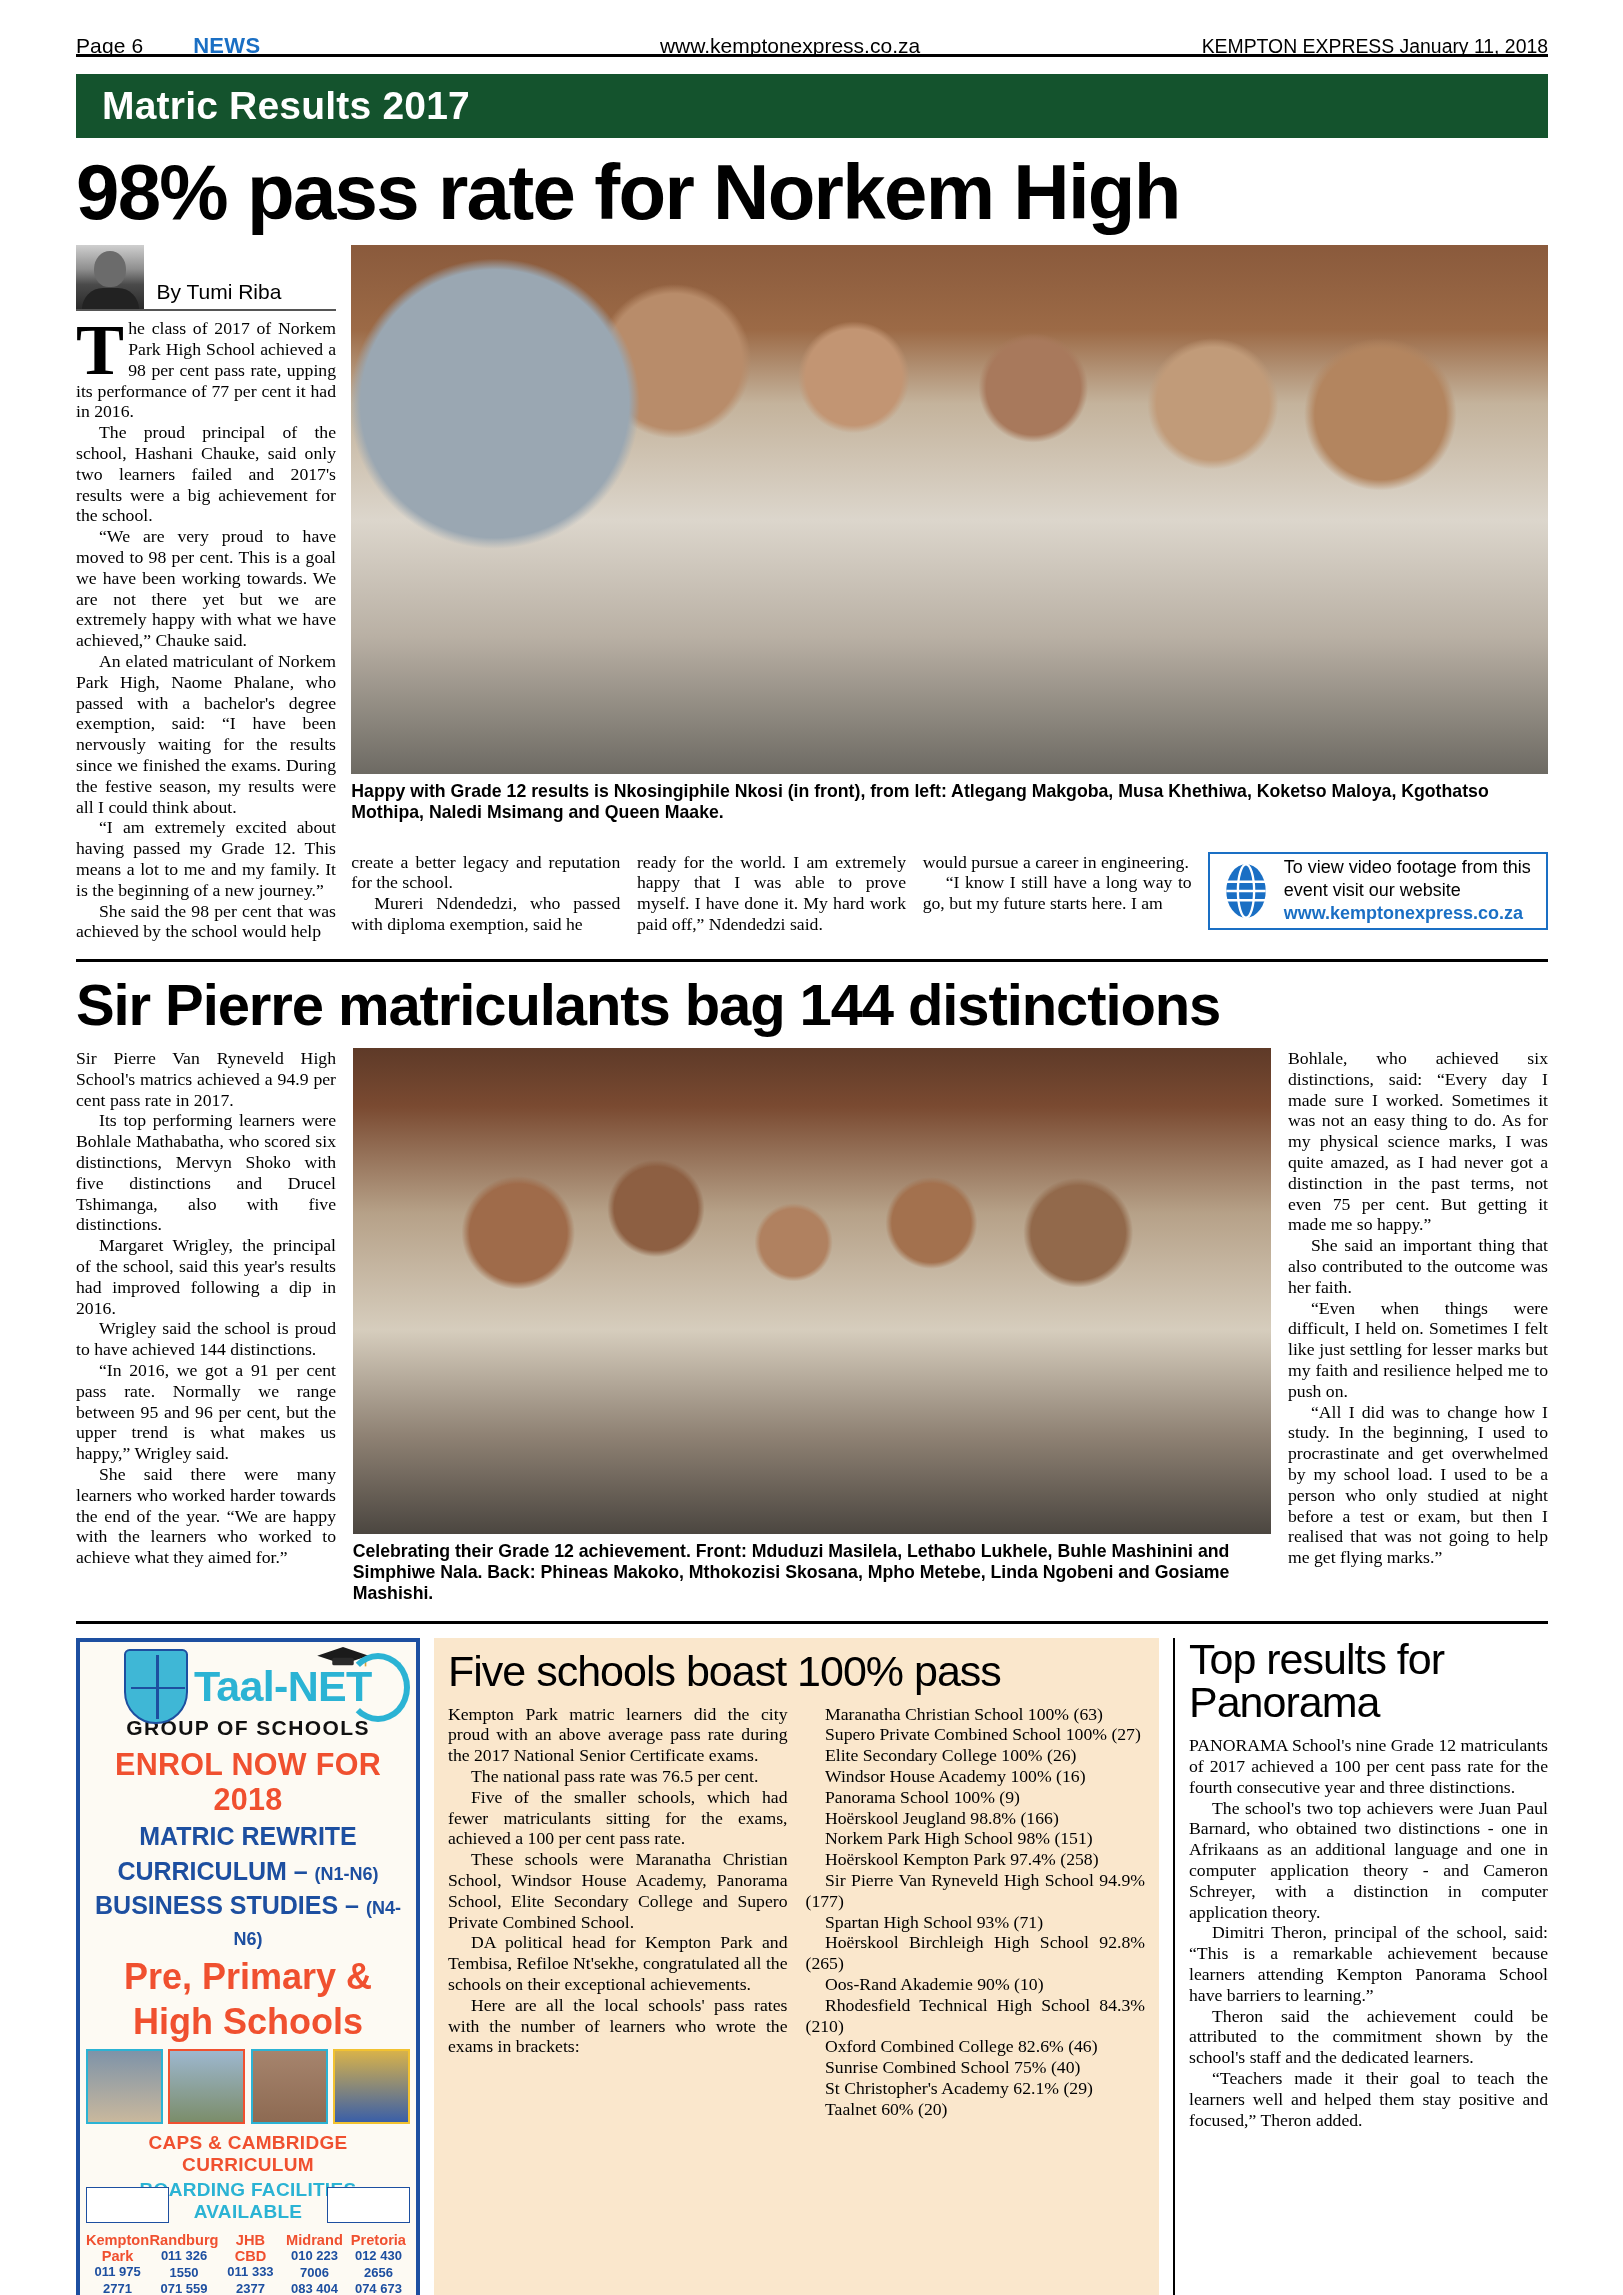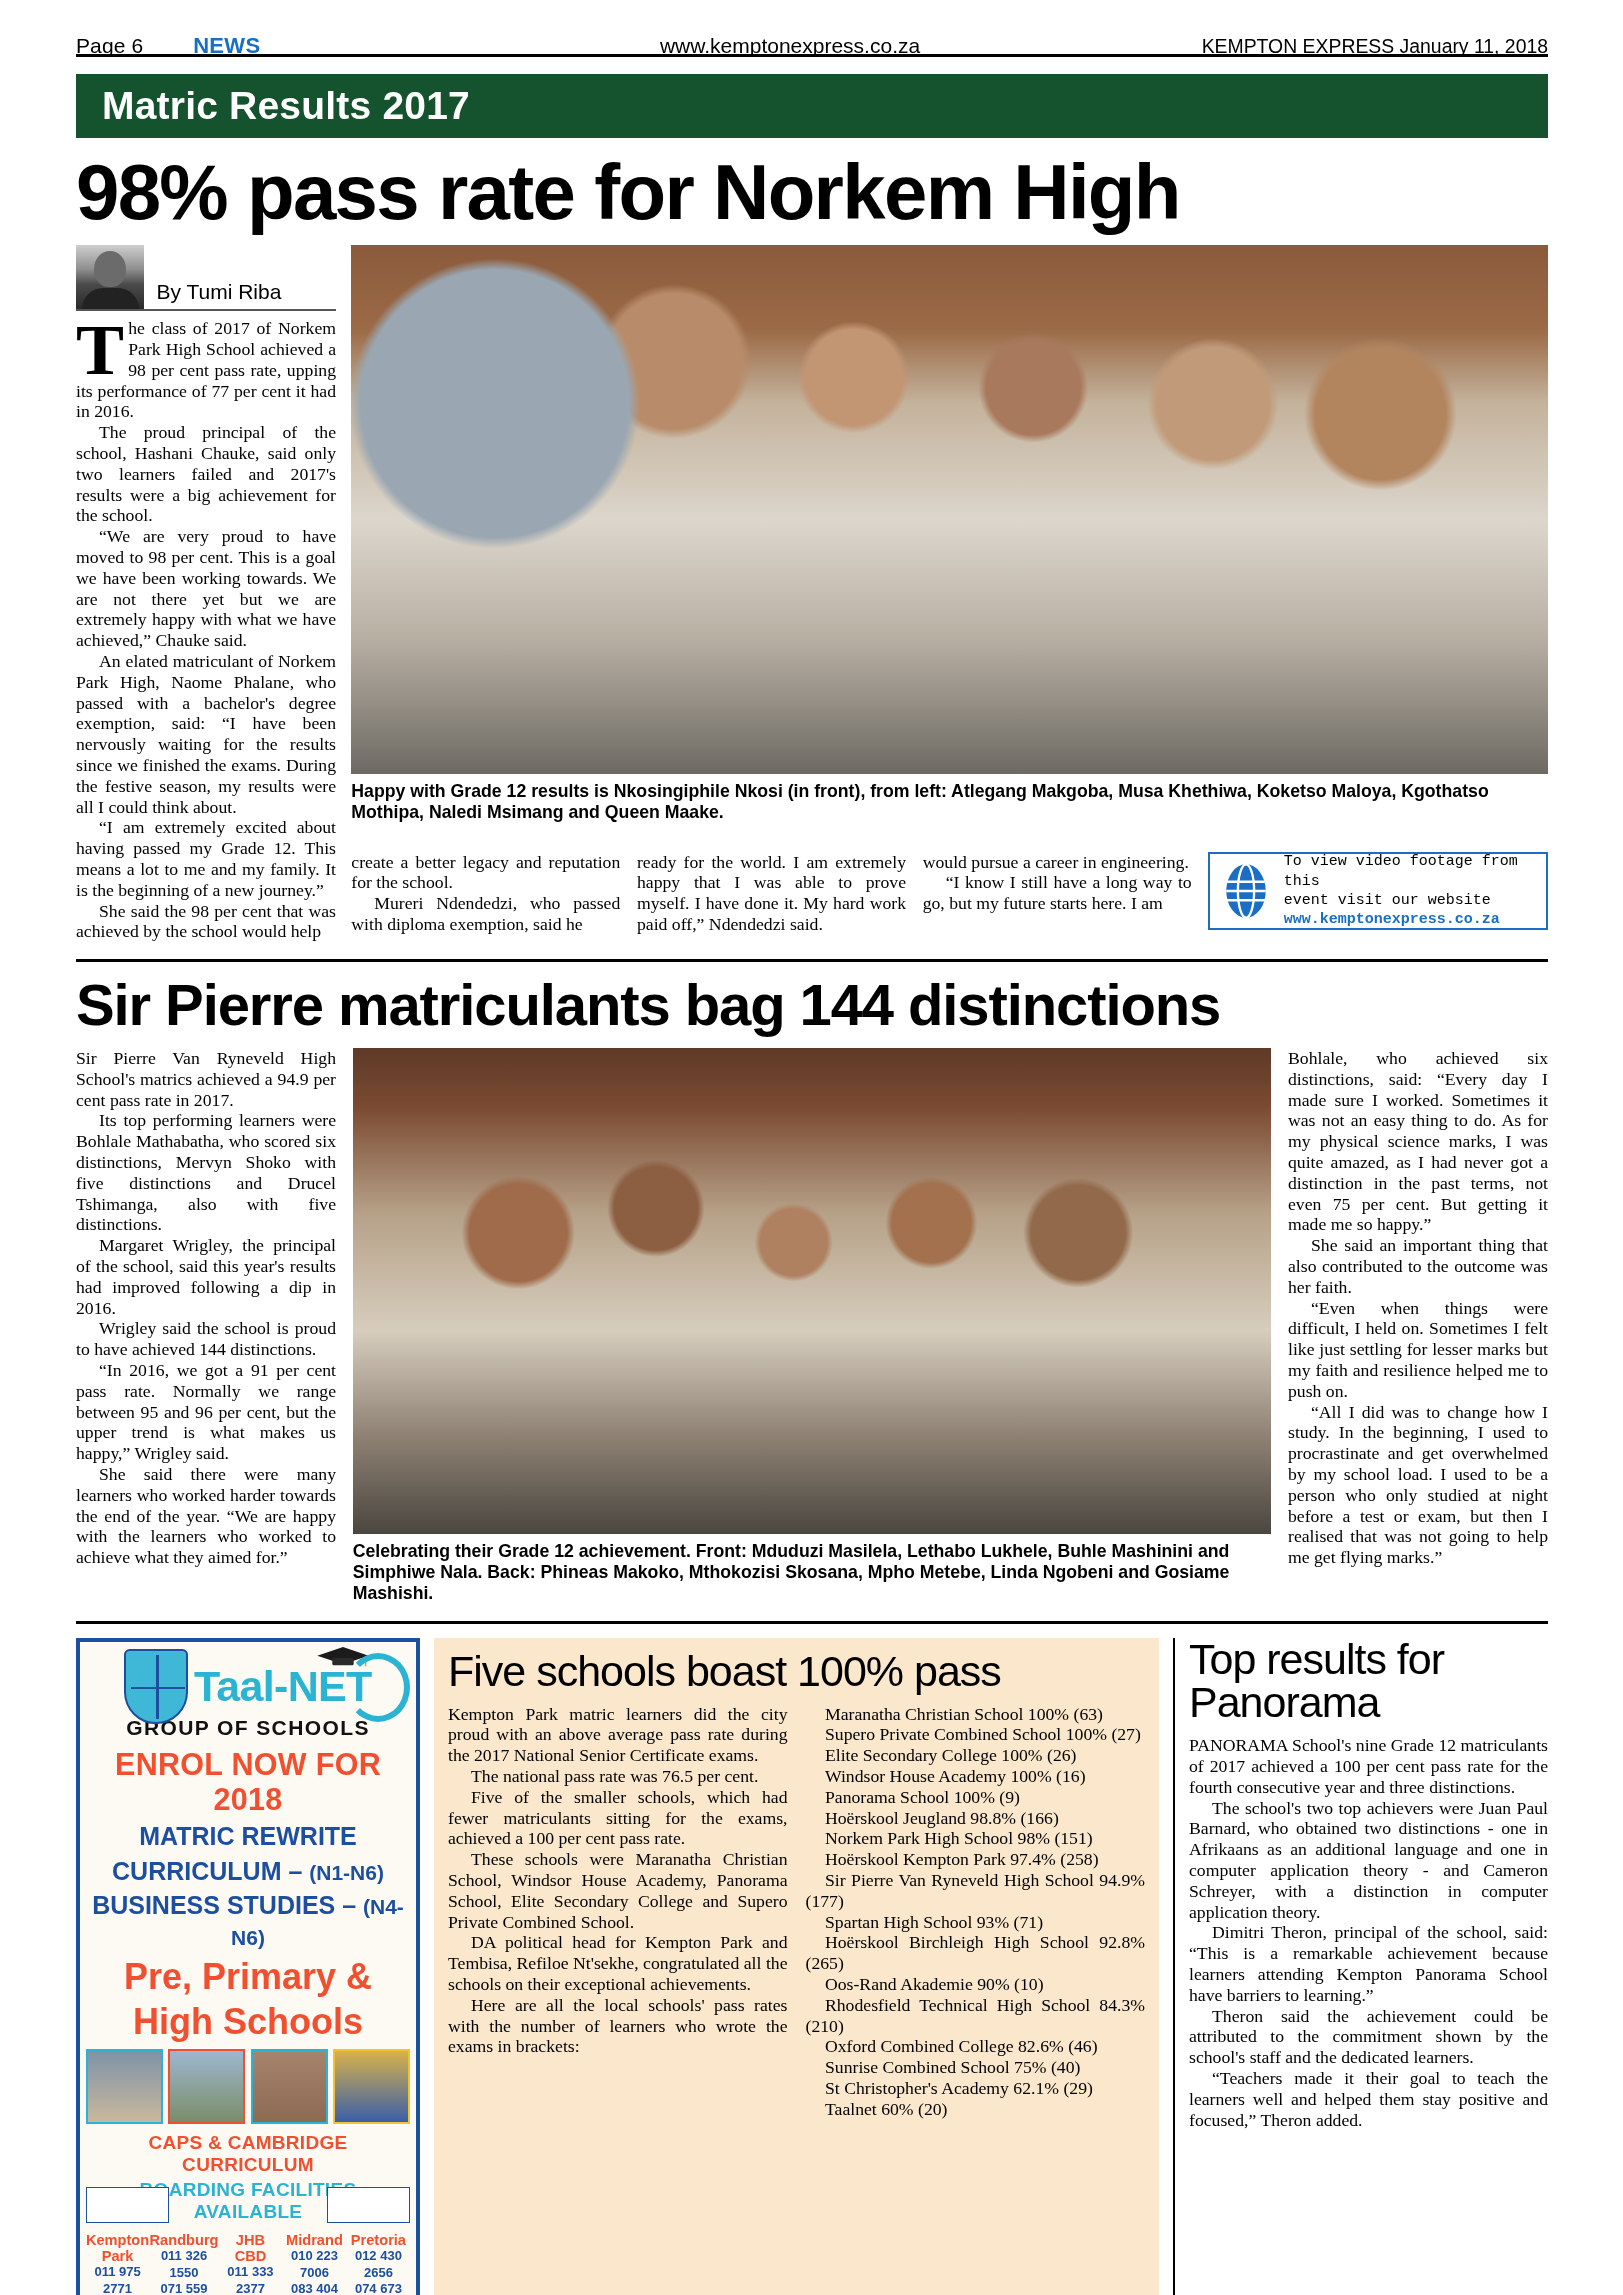--- a/index.html
+++ b/index.html
@@ -111,21 +111,21 @@
   .jump {
     display: flex; gap: 16.7px; margin-top: 28px;
   }
   .jump .jcol { width: 269px; }
   .videobox {
     flex: 1; border: 2.8px solid #1a6fc4; display: flex; align-items: center;
     padding: 5.6px 7px; height: 78px; align-self: flex-start;
   }
   .globe-icon { width: 58px; height: 58px; flex: none; margin-right: 8.3px; }
   .videobox-txt {
-    font-family: Liberation Mono, monospace; font-size: 15px; line-height: 1.28;
+    font-family: Liberation Sans, sans-serif; font-size: 18px; line-height: 1.28;
   }
   .videobox-txt .vb-url { color: #1a6fc4; font-weight: 700; }
 
   
   .rule-thin { height: 2.8px; background: #000; margin: 16.7px 0 0 0; }
   .headline-2 {
     font-family: "Liberation Sans", sans-serif;
     font-weight: 700; font-size: 58px; letter-spacing: -1.1px;
     margin: 9.7px 0 9.7px 0; white-space: nowrap;
   }
@@ -163,21 +163,21 @@
     font-size: 21px; letter-spacing: 1.4px; margin-top: -8.3px; color:#111;
   }
   .ad-enrol {
     font-family: "Liberation Sans", sans-serif; font-weight: 700;
     font-size: 30.5px; color: #f0502f; margin-top: 7px; letter-spacing: 0.3px;
   }
   .ad-course {
     font-family: "Liberation Sans", sans-serif; font-weight: 700;
     font-size: 25px; color: #1d4fa0; margin-top: 4.2px; line-height: 1.22;
   }
-  .ad-course small { font-size: 21px; }
+  .ad-course small { font-size: 18px; }
   .ad-red {
     font-family: "Liberation Sans", sans-serif; font-weight: 700;
     font-size: 36px; color: #f0502f; line-height: 1.04; margin-top: 7px;
   }
   .ad-photos { display: flex; gap: 5.6px; margin-top: 8.3px; }
   .ad-photos div { flex: 1; height: 75px; border: 2.1px solid #2bb3d4; }
   .ad-photos div:nth-child(1){background:linear-gradient(180deg,#7e93a8,#c9b89d);border-color:#2bb3d4;}
   .ad-photos div:nth-child(2){background:linear-gradient(180deg,#9db7cf,#7b8d6a);border-color:#f0502f;}
   .ad-photos div:nth-child(3){background:linear-gradient(180deg,#a6846d,#8d6a52);border-color:#2bb3d4;}
   .ad-photos div:nth-child(4){background:linear-gradient(180deg,#d8b24a,#3a5fa8);border-color:#f2c230;}

